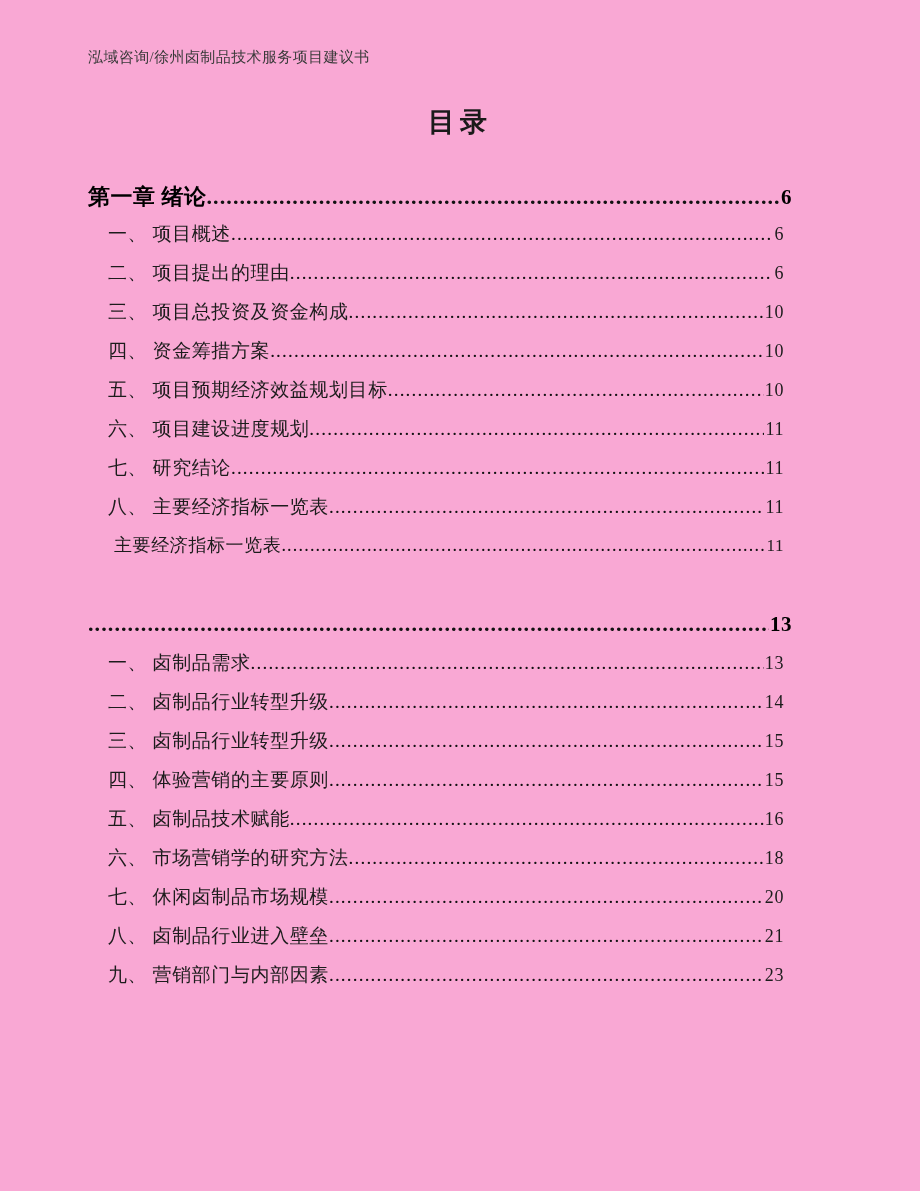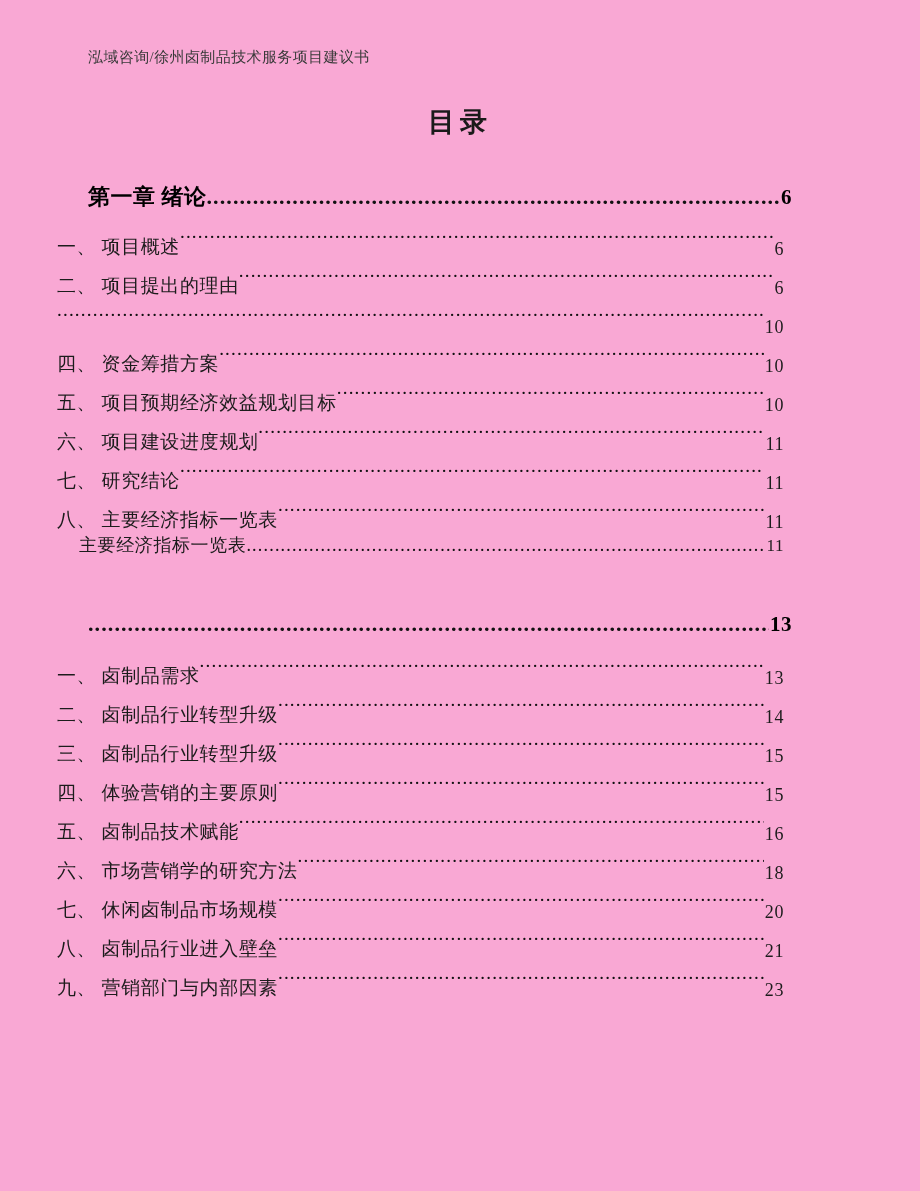--- a/index.html
+++ b/index.html
@@ -66,36 +66,35 @@
     font-weight: bold;
     color: #000000;
     letter-spacing: 0.5px;
   }
   .lvl-chapter .row-num {
     font-size: 21px;
     font-weight: bold;
   }
   
   .lvl-sub {
-    padding-left: 57px;
+    padding-left: 108px;
     padding-right: 92px;
     height: 39px;
     font-size: 19px;
     font-weight: normal;
     color: #1c1c1c;
     letter-spacing: 0.6px;
-    align-items: flex-end;
   }
   .lvl-sub .row-num {
     font-size: 18px;
     font-weight: normal;
   }
   
   .lvl-plain {
-    padding-left: 79px;
+    padding-left: 114px;
     padding-right: 92px;
     height: 39px;
     font-size: 18px;
     font-weight: normal;
     color: #1c1c1c;
     letter-spacing: 0.6px;
   }
   .lvl-plain .row-num {
     font-size: 17px;
     font-weight: normal;
@@ -148,20 +147,21 @@
         <span class="row-label">一、 项目概述</span>
         <span class="row-leader"></span>
         <span class="row-num">6</span>
       </div>
       <div class="toc-row lvl-sub">
         <span class="row-label">二、 项目提出的理由</span>
         <span class="row-leader"></span>
         <span class="row-num">6</span>
       </div>
       <div class="toc-row lvl-sub">
+        <span class="row-label">三、 项目总投资及资金构成</span>
         <span class="row-leader"></span>
         <span class="row-num">10</span>
       </div>
       <div class="toc-row lvl-sub">
         <span class="row-label">四、 资金筹措方案</span>
         <span class="row-leader"></span>
         <span class="row-num">10</span>
       </div>
       <div class="toc-row lvl-sub">
         <span class="row-label">五、 项目预期经济效益规划目标</span>

